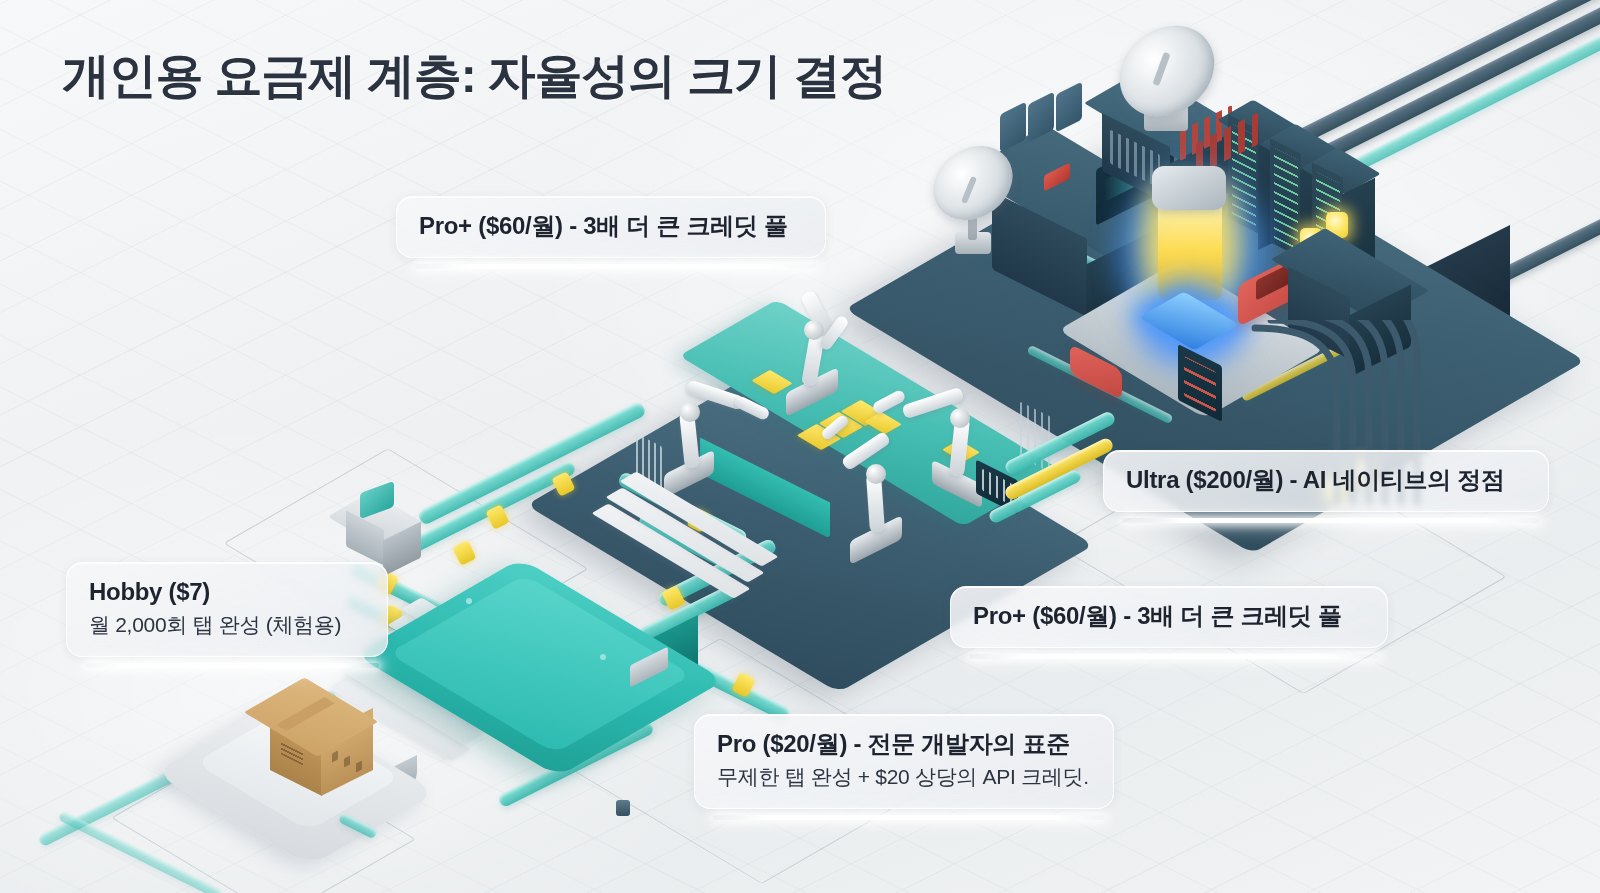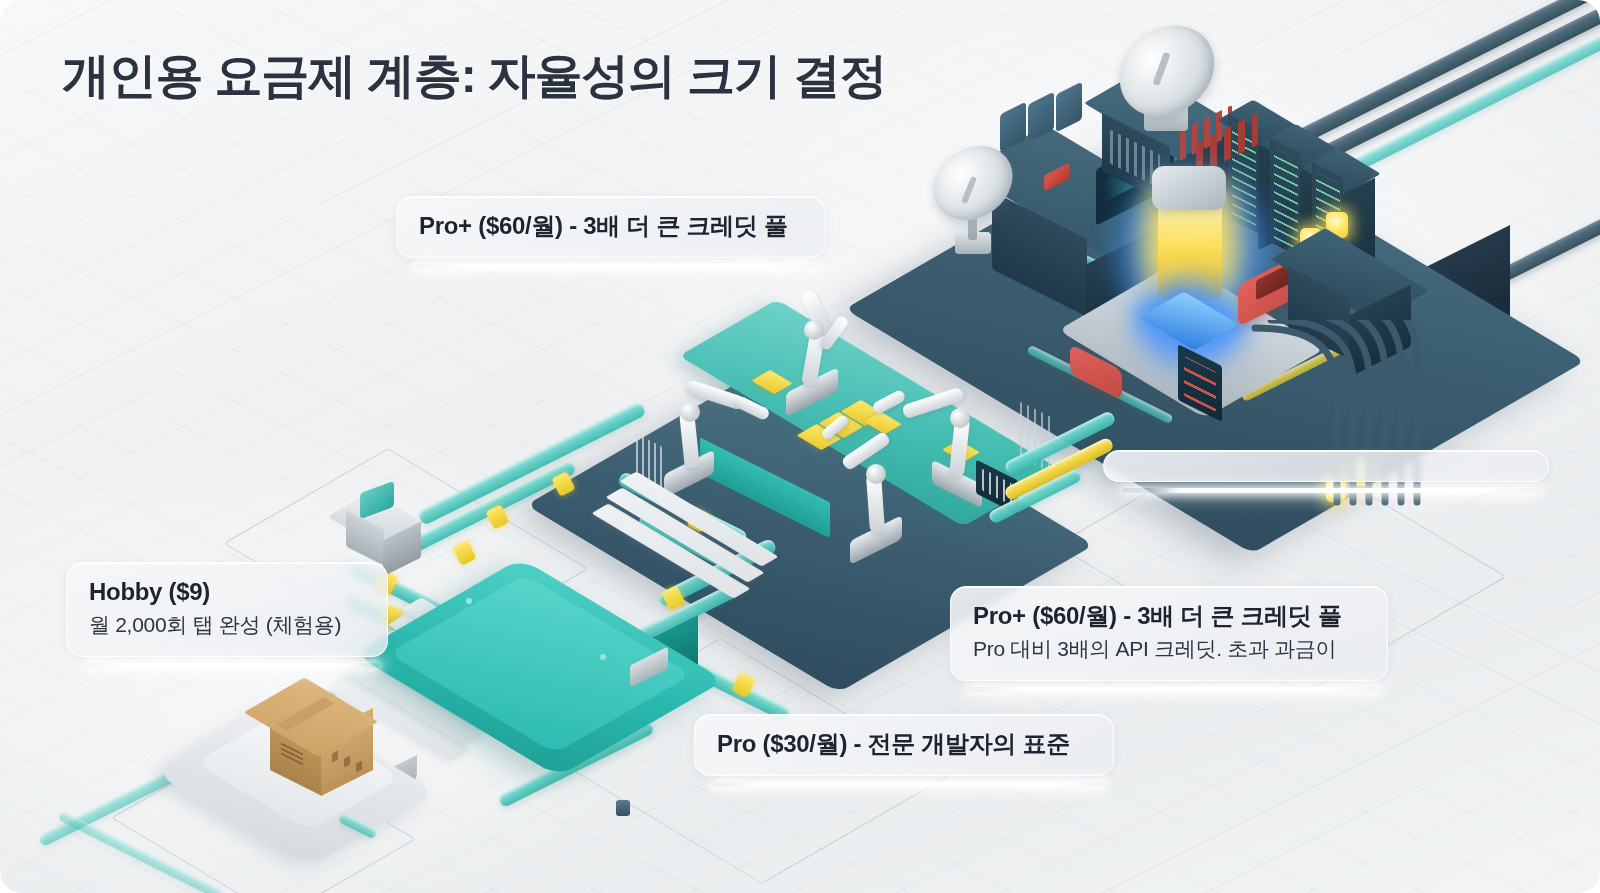--- a/index.html
+++ b/index.html
@@ -7,21 +7,20 @@
     padding: 0;
     background: #ffffff;
   }
   #stage {
     position: relative;
     width: 1600px;
     height: 893px;
     overflow: hidden;
     background: linear-gradient(160deg, #f7f8f9 0%, #eef0f2 40%, #e9ecee 70%, #f2f4f5 100%);
     font-family: "Liberation Sans", "DejaVu Sans", sans-serif;
-    border-radius: 22px;
   }
 
   
   .floor-grid {
     position: absolute;
     inset: -40%;
     background-image:
       repeating-linear-gradient(26.57deg, rgba(120,140,155,0.075) 0 1px, rgba(0,0,0,0) 1px 46px),
       repeating-linear-gradient(-26.57deg, rgba(120,140,155,0.075) 0 1px, rgba(0,0,0,0) 1px 46px);
     pointer-events: none;
@@ -629,33 +628,34 @@
   </div>
 
   <div id="page-title">개인용 요금제 계층: 자율성의 크기 결정</div>
 
   <div class="callout" style="left:396px; top:196px; width:384px;">
     <div class="c-title">Pro+ ($60/월) - 3배 더 큰 크레딧 풀</div>
     <div class="c-underline"></div>
   </div>
 
   <div class="callout" style="left:1103px; top:450px; width:400px;">
+    <div class="c-title">Ultra ($200/월) - AI 네이티브의 정점</div>
     <div class="c-underline"></div>
   </div>
 
   <div class="callout" style="left:66px; top:562px; width:276px;">
-    <div class="c-title">Hobby ($9)</div>
+    <div class="c-title">Hobby ($7)</div>
     <div class="c-sub">월 2,000회 탭 완성 (체험용)</div>
     <div class="c-underline"></div>
   </div>
 
   <div class="callout" style="left:950px; top:586px; width:392px;">
     <div class="c-title">Pro+ ($60/월) - 3배 더 큰 크레딧 풀</div>
-    <div class="c-sub">Pro 대비 3배의 API 크레딧. 초과 과금이</div>
     <div class="c-underline"></div>
   </div>
 
   <div class="callout" style="left:694px; top:714px; width:374px;">
-    <div class="c-title">Pro ($30/월) - 전문 개발자의 표준</div>
+    <div class="c-title">Pro ($20/월) - 전문 개발자의 표준</div>
+    <div class="c-sub">무제한 탭 완성 + $20 상당의 API 크레딧.</div>
     <div class="c-underline"></div>
   </div>
 
 </div>
 
 </body></html>

